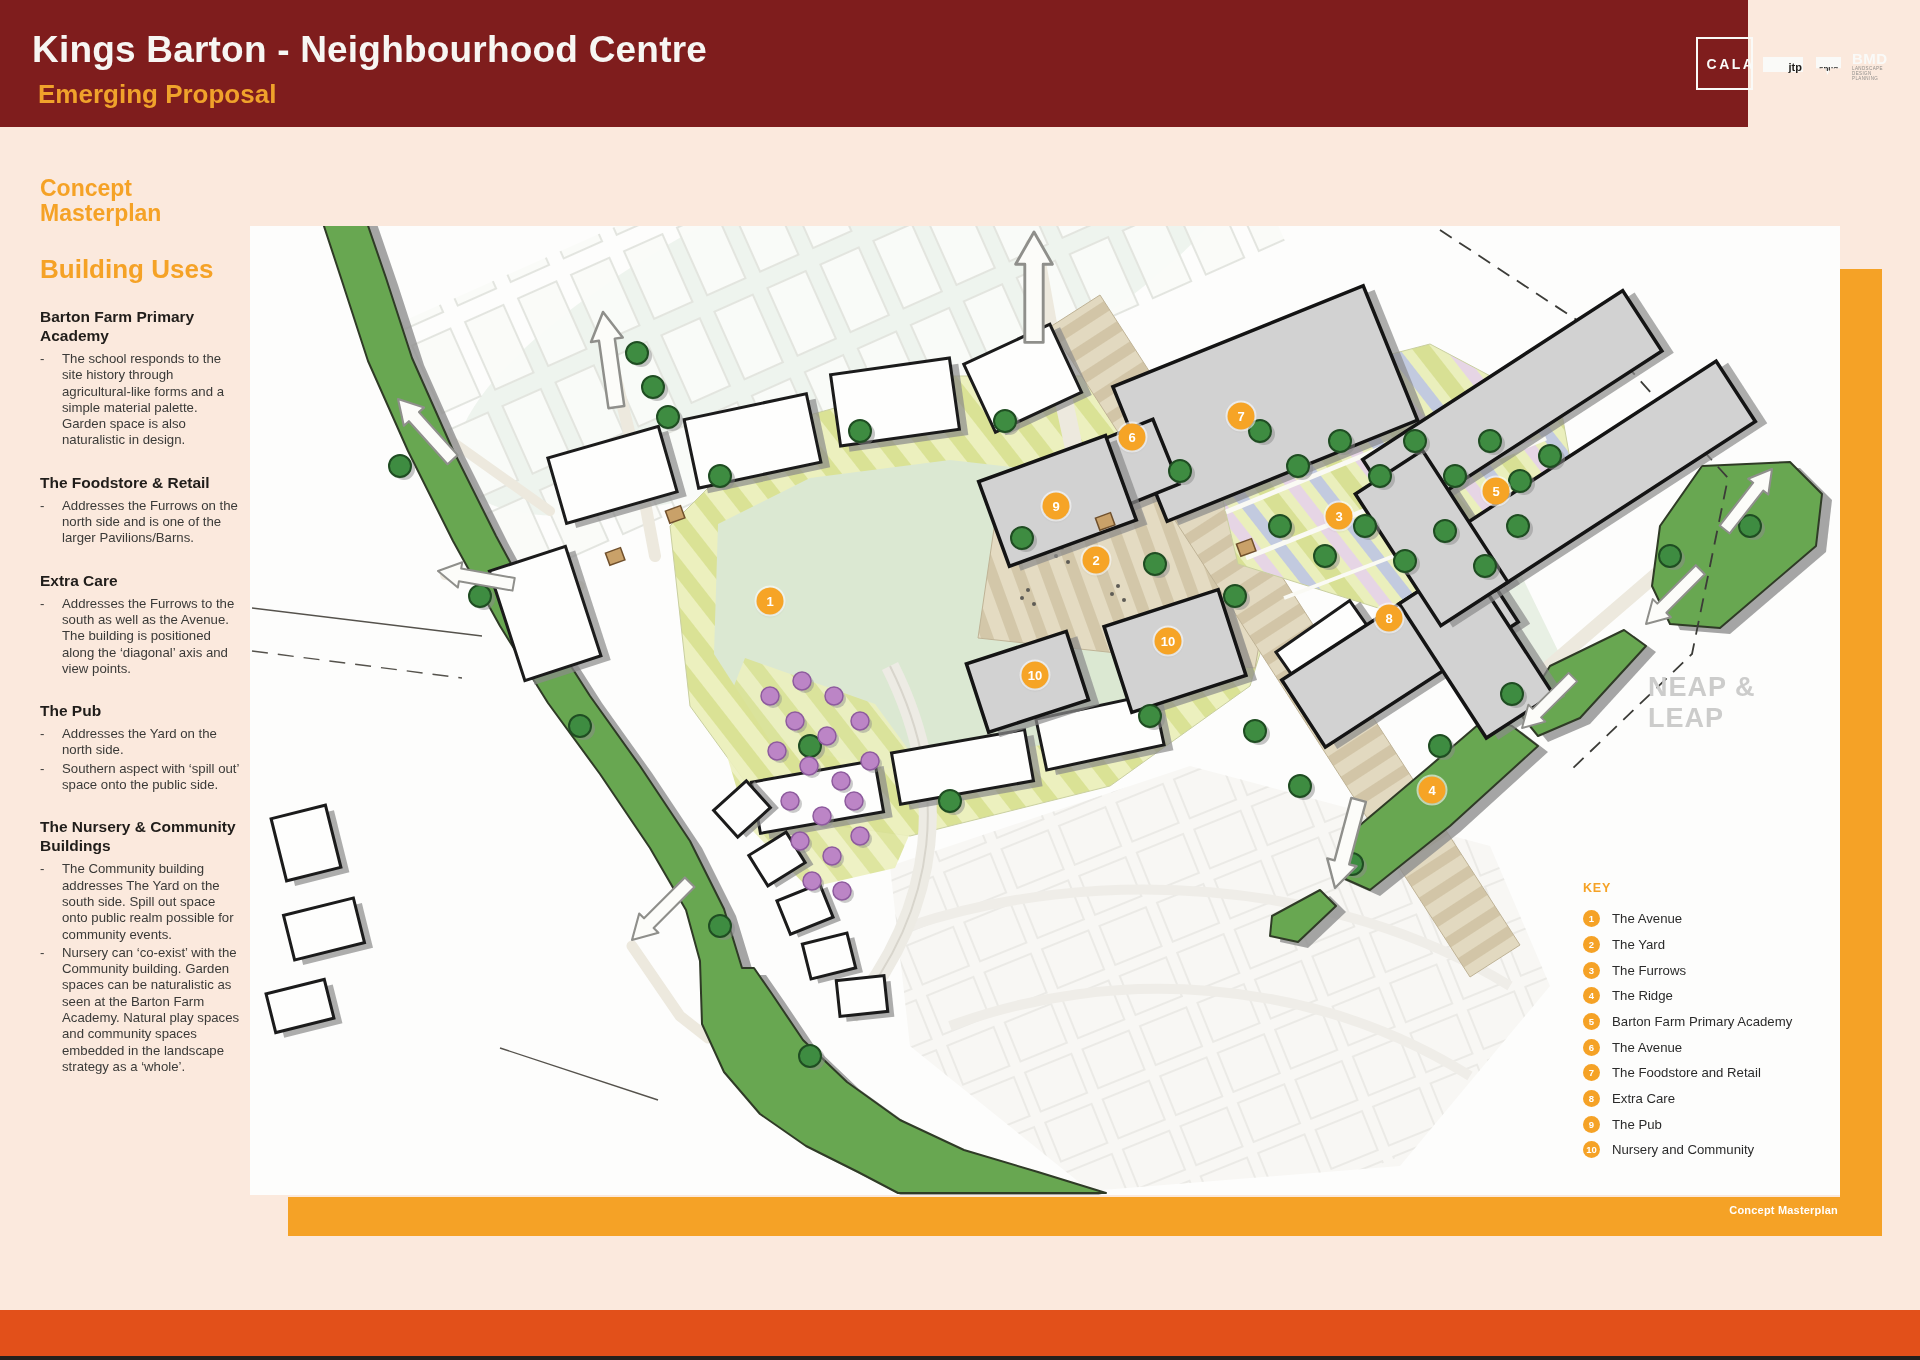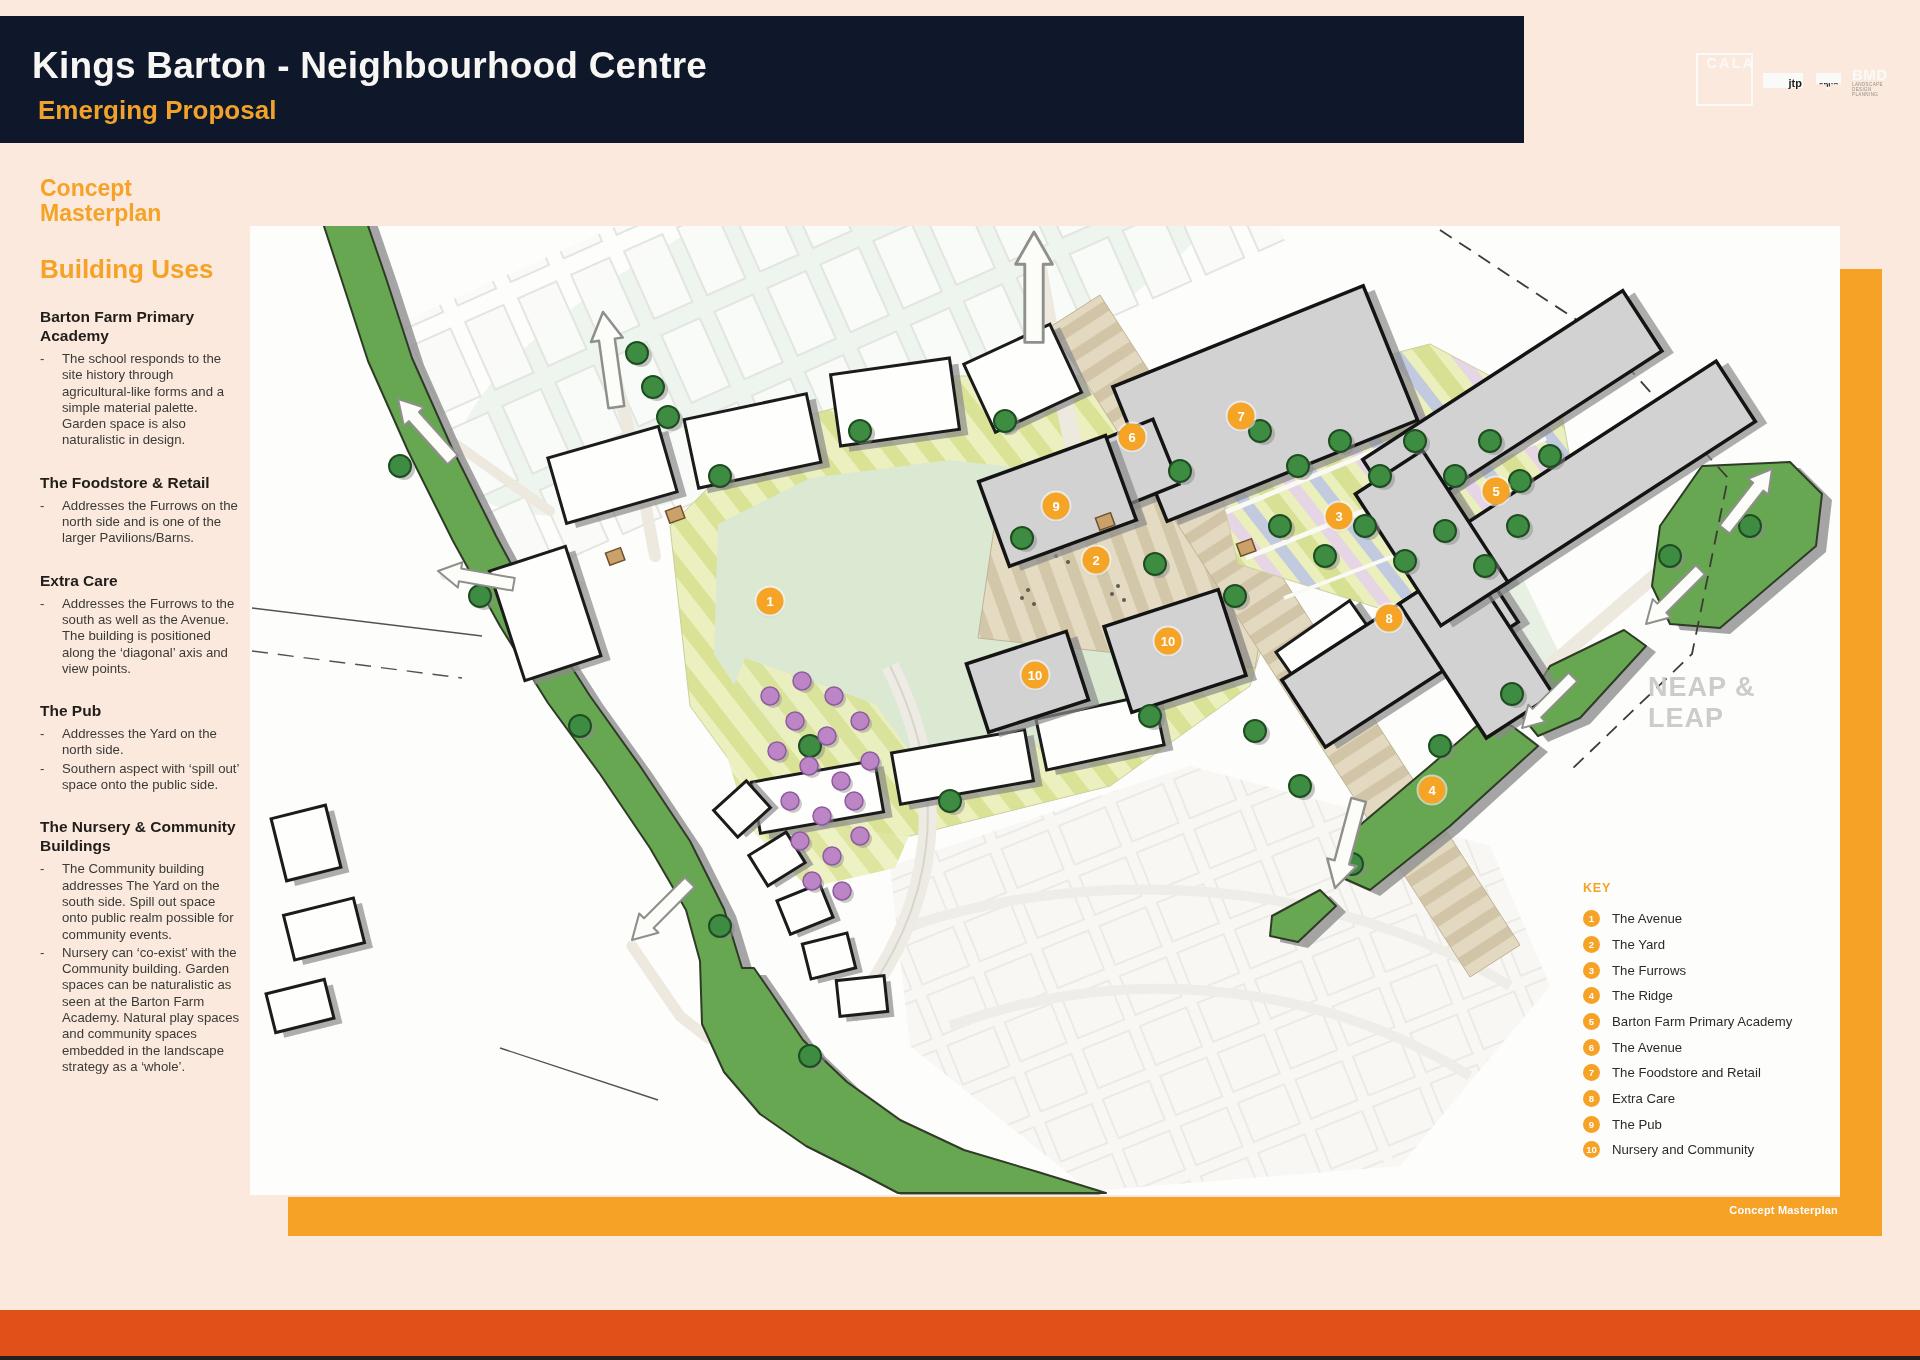--- a/index.html
+++ b/index.html
@@ -1,25 +1,25 @@
 <!DOCTYPE html>
 <html><head>
 <meta charset="utf-8">
 <style>
   html,body{margin:0;padding:0;background:#FBE9DD;}
   .page{position:relative;width:1920px;height:1360px;background:#FBE9DD;overflow:hidden;
         font-family:"Liberation Sans",sans-serif;}
   
-  .hdr{position:absolute;left:0;top:16px;width:1524px;height:127px;background:#0f172a;}
+  .hdr{position:absolute;left:0;top:0;width:1748px;height:127px;background:#7f1d1d;}
   .hdr-title{position:absolute;left:32px;top:30px;margin:0;font-size:37px;line-height:40px;
              font-weight:bold;color:#F7F6F3;letter-spacing:.2px;}
   .hdr-sub{position:absolute;left:32px;top:74px;margin:6px;font-size:26px;line-height:28px;
            font-weight:bold;color:#F0A22B;}
   .logo-cala{position:absolute;left:1696px;top:37px;width:57px;height:53px;border:2.5px solid #FAFAF8;
-             display:flex;justify-content:center;box-sizing:border-box;padding-left:13px;}
+             display:flex;align-items:center;justify-content:center;box-sizing:border-box;padding-left:13px;}
   .logo-cala span{color:#FAFAF8;font-size:14px;font-weight:bold;letter-spacing:2.5px;}
   .logo-jtp{position:absolute;left:1763px;top:57px;width:40px;height:15px;background:#FAFAF8;
             text-align:right;box-sizing:border-box;padding-right:1px;}
   .logo-jtp span{font-size:11px;line-height:15px;font-weight:bold;color:#1F1D1A;}
   .logo-snug{position:absolute;left:1816px;top:57px;width:25px;height:18px;background:#FAFAF8;
              clip-path:polygon(0 0,100% 0,100% 62%,58% 62%,46% 100%,36% 62%,0 62%);
              text-align:center;}
   .logo-snug span{font-size:8px;line-height:11px;font-weight:bold;color:#1F1D1A;}
   .logo-bmd{position:absolute;left:1852px;top:52px;}
   .logo-bmd .bmd-main{font-size:15px;line-height:14px;font-weight:bold;color:#FAFAF8;letter-spacing:.5px;text-align:center;}

